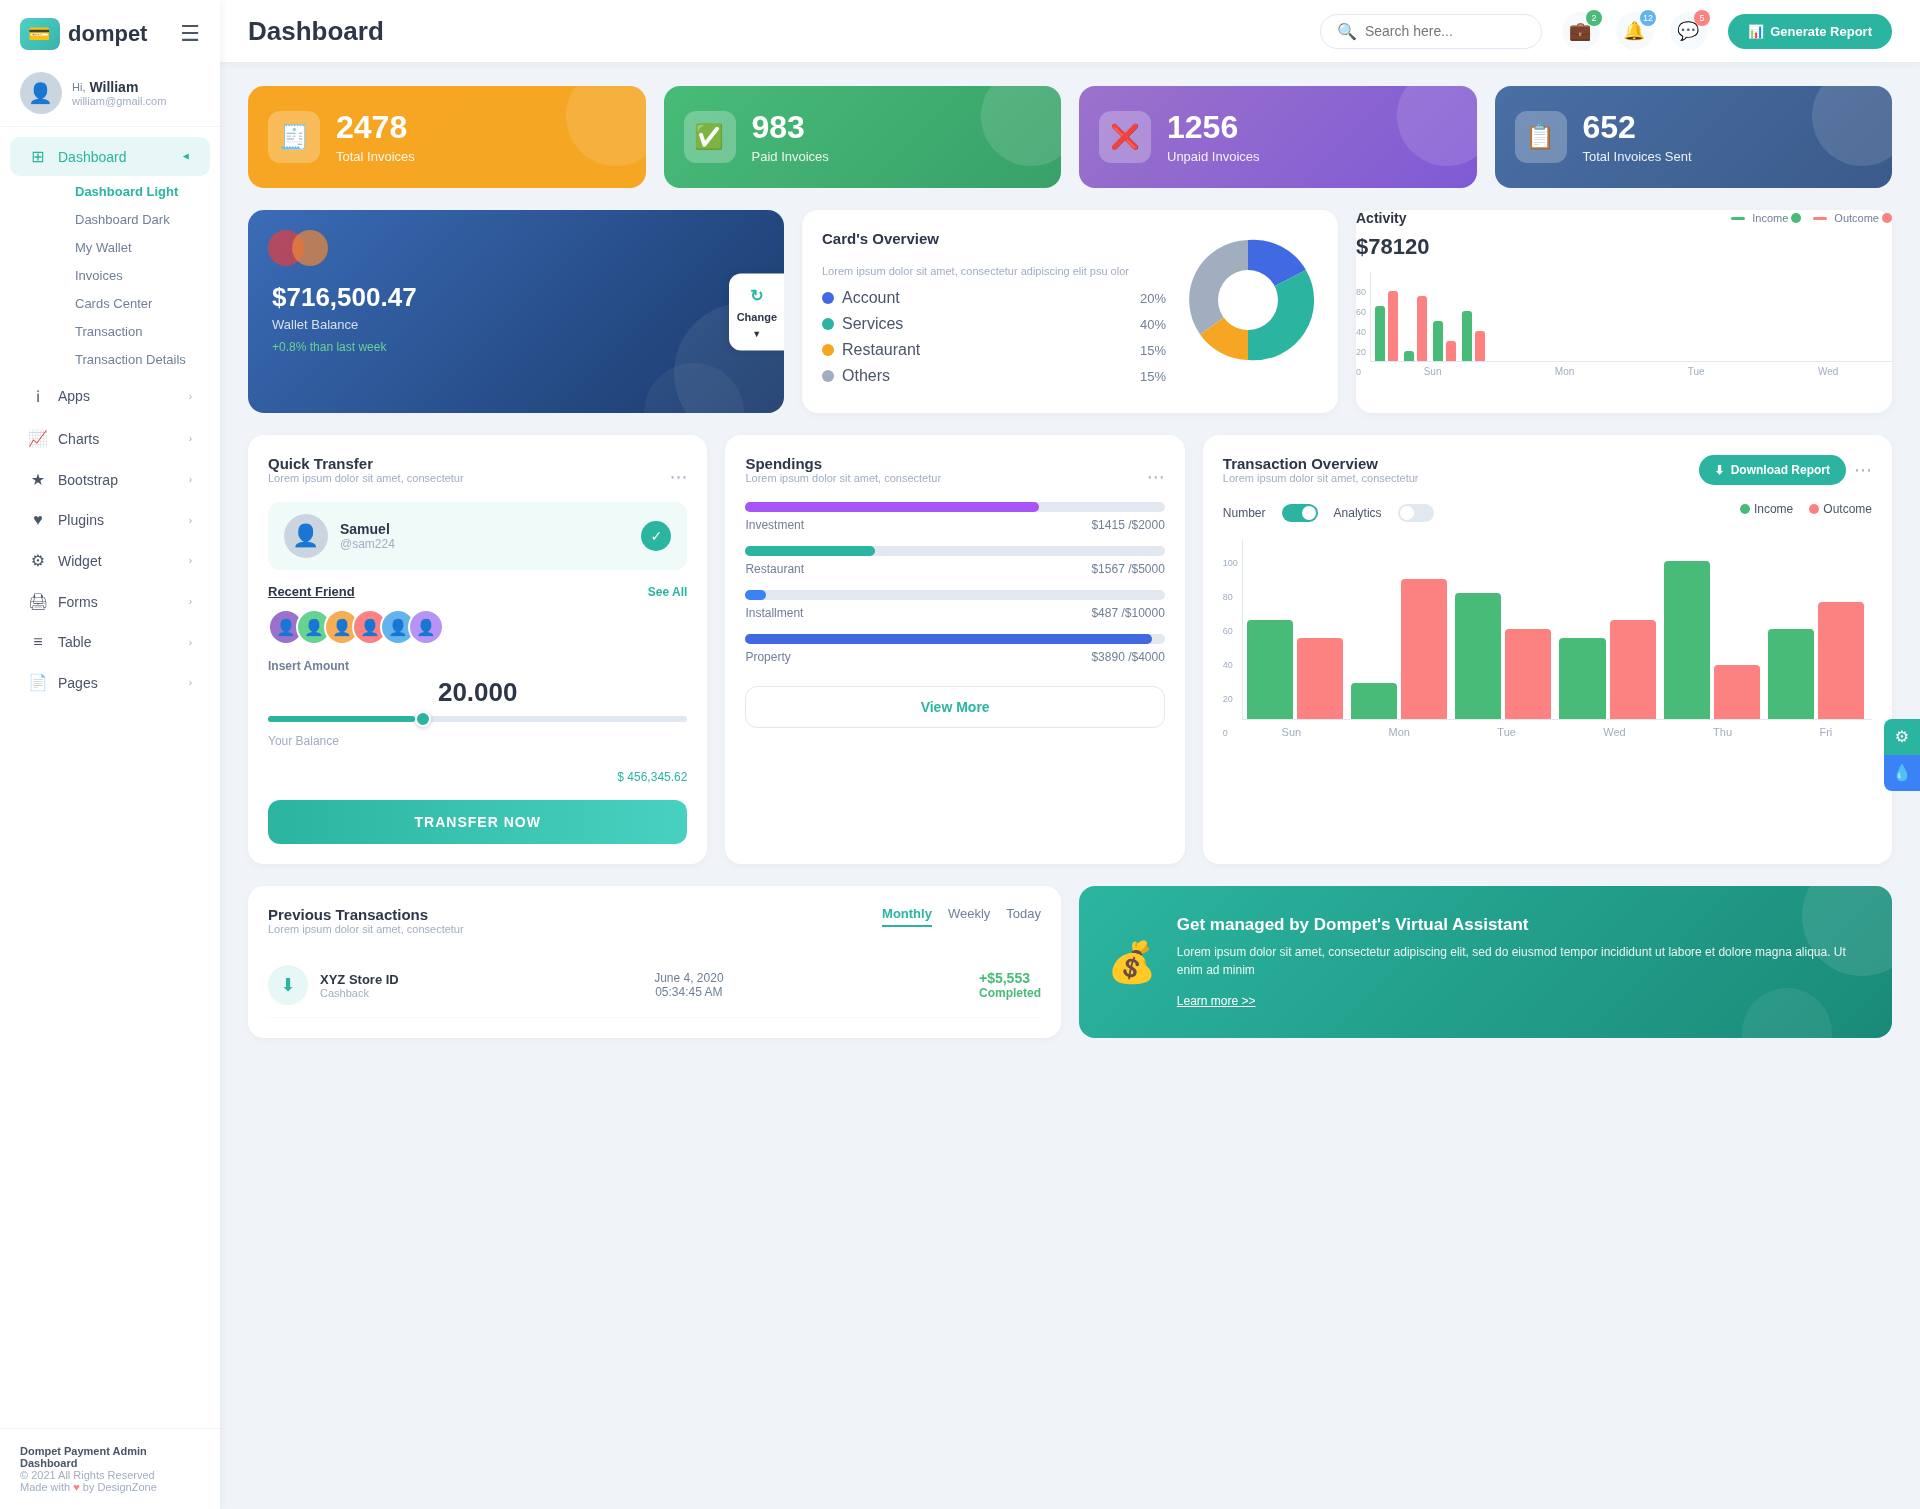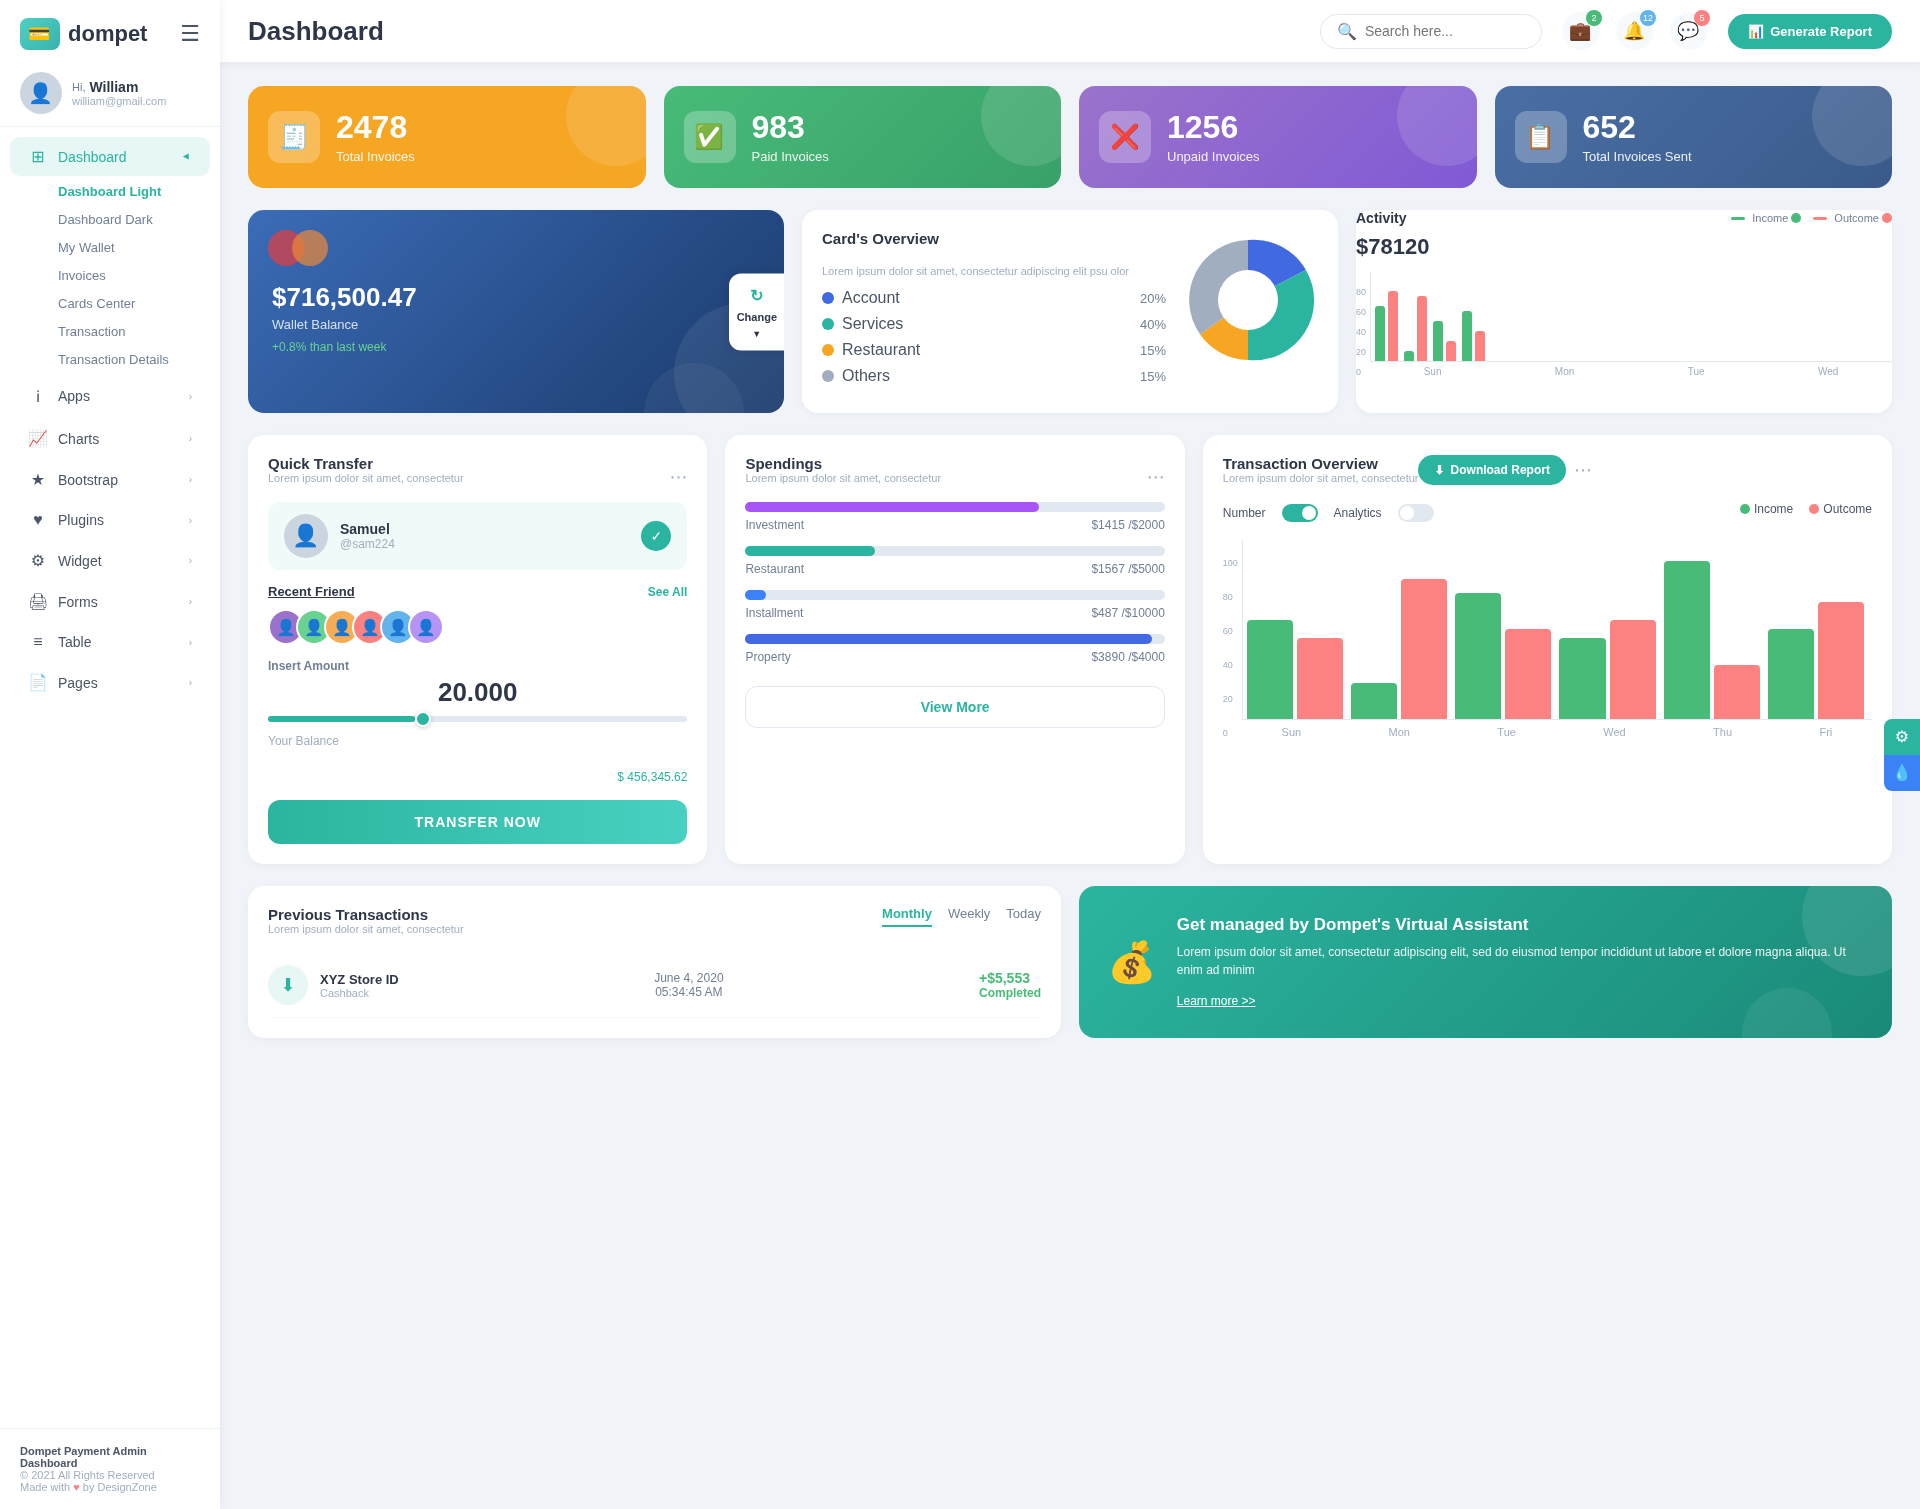--- a/index.html
+++ b/index.html
@@ -32,21 +32,21 @@
       display: flex; align-items: center; gap: 10px; padding: 10px 18px;
       cursor: pointer; border-radius: 10px; margin: 2px 10px;
       color: #4a5568; font-size: 14px; font-weight: 500; transition: background 0.2s;
     }
     .nav-item-parent.active { background: #e6f7f5; color: #2bb5a0; }
     .nav-item-parent .nav-icon { font-size: 16px; width: 20px; text-align: center; }
     .nav-item-parent .nav-label { flex: 1; }
     .nav-item-parent .nav-arrow { font-size: 10px; color: #a0aec0; }
     .nav-item-parent.active .nav-arrow { color: #2bb5a0; transform: rotate(90deg); }
 
-    .nav-sub { padding-left: 48px; }
+    .nav-sub { padding-left: 65px; }
     .nav-sub-item {
       padding: 6px 10px; font-size: 13px; color: #718096; cursor: pointer; border-radius: 6px;
       margin: 1px 10px 1px 0; transition: color 0.2s;
     }
     .nav-sub-item.active { color: #2bb5a0; font-weight: 600; }
 
     .sidebar-footer { margin-top: auto; padding: 16px 20px; font-size: 11px; color: #a0aec0; border-top: 1px solid #f0f4f8; }
     .sidebar-footer .brand { font-weight: 600; color: #4a5568; }
     .sidebar-footer .heart { color: #fc8181; }
 
@@ -204,21 +204,21 @@
     .spending-item { margin-bottom: 14px; }
     .spending-header { display: flex; justify-content: space-between; font-size: 12px; color: #718096; margin-bottom: 4px; }
     .view-more-btn {
       width: 100%; padding: 12px; background: white; border: 1px solid #e2e8f0;
       border-radius: 12px; font-size: 14px; font-weight: 600; color: #2bb5a0;
       cursor: pointer; margin-top: 8px;
     }
 
     
     .transaction-overview-card { background: #fff; border-radius: 16px; padding: 20px; box-shadow: 0 2px 8px rgba(0,0,0,0.04); }
-    .to-header { display: flex; align-items: flex-start; margin-bottom: 4px; }
+    .to-header { display: flex; align-items: flex-start; justify-content: space-between; margin-bottom: 4px; }
     .to-title { font-size: 15px; font-weight: 700; color: #2d3748; }
     .to-subtitle { font-size: 11px; color: #a0aec0; margin-bottom: 14px; }
     .download-btn {
       display: flex; align-items: center; gap: 6px; background: #2bb5a0; color: white;
       border: none; border-radius: 20px; padding: 8px 16px; font-size: 12px; font-weight: 600; cursor: pointer;
     }
     .toggle-row { display: flex; align-items: center; gap: 16px; margin-bottom: 16px; }
     .toggle-label { font-size: 12px; color: #4a5568; }
     .toggle-switch { width: 36px; height: 18px; border-radius: 9px; background: #2bb5a0; position: relative; cursor: pointer; }
     .toggle-switch.off { background: #e2e8f0; }

